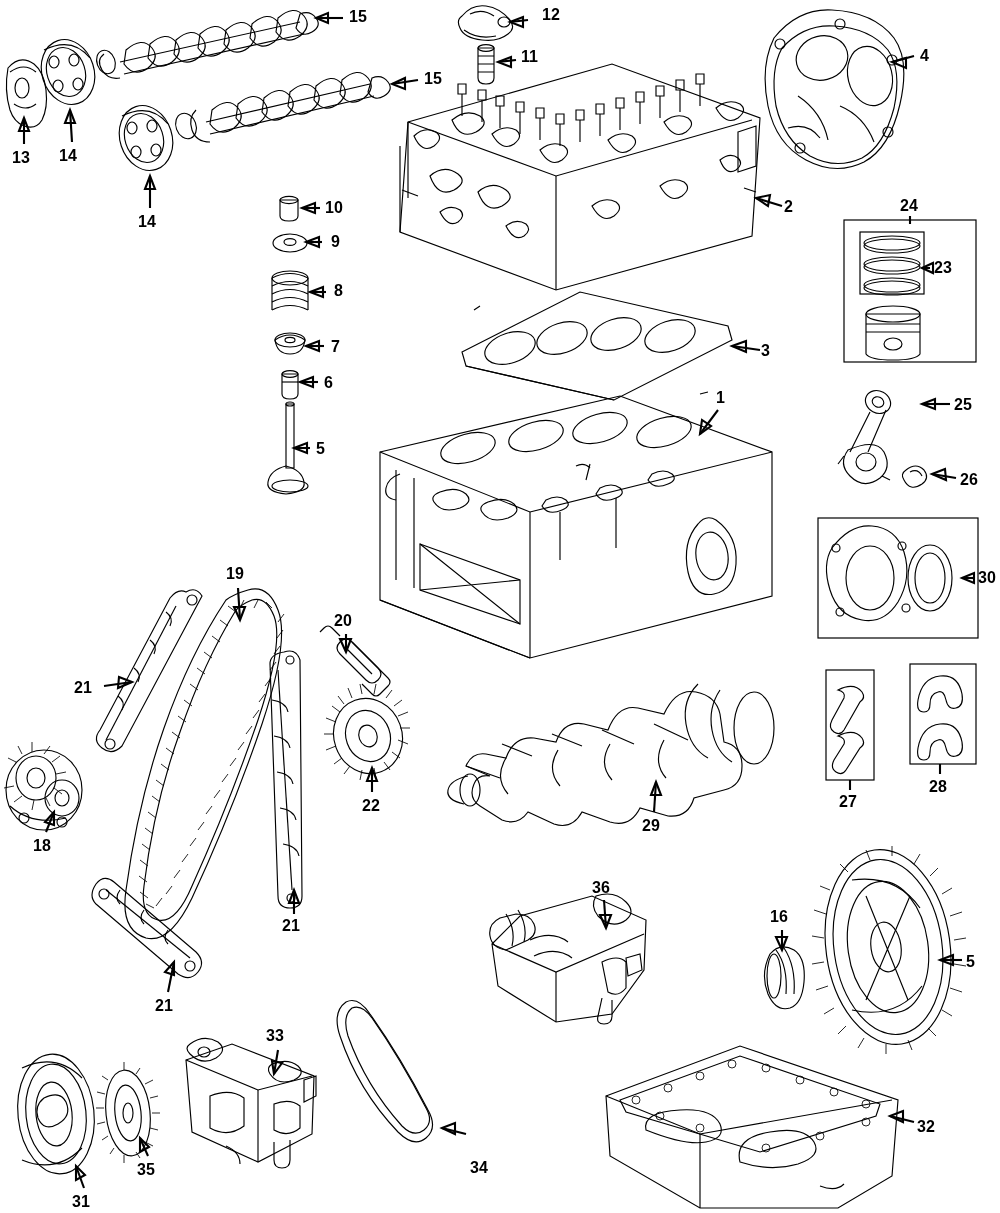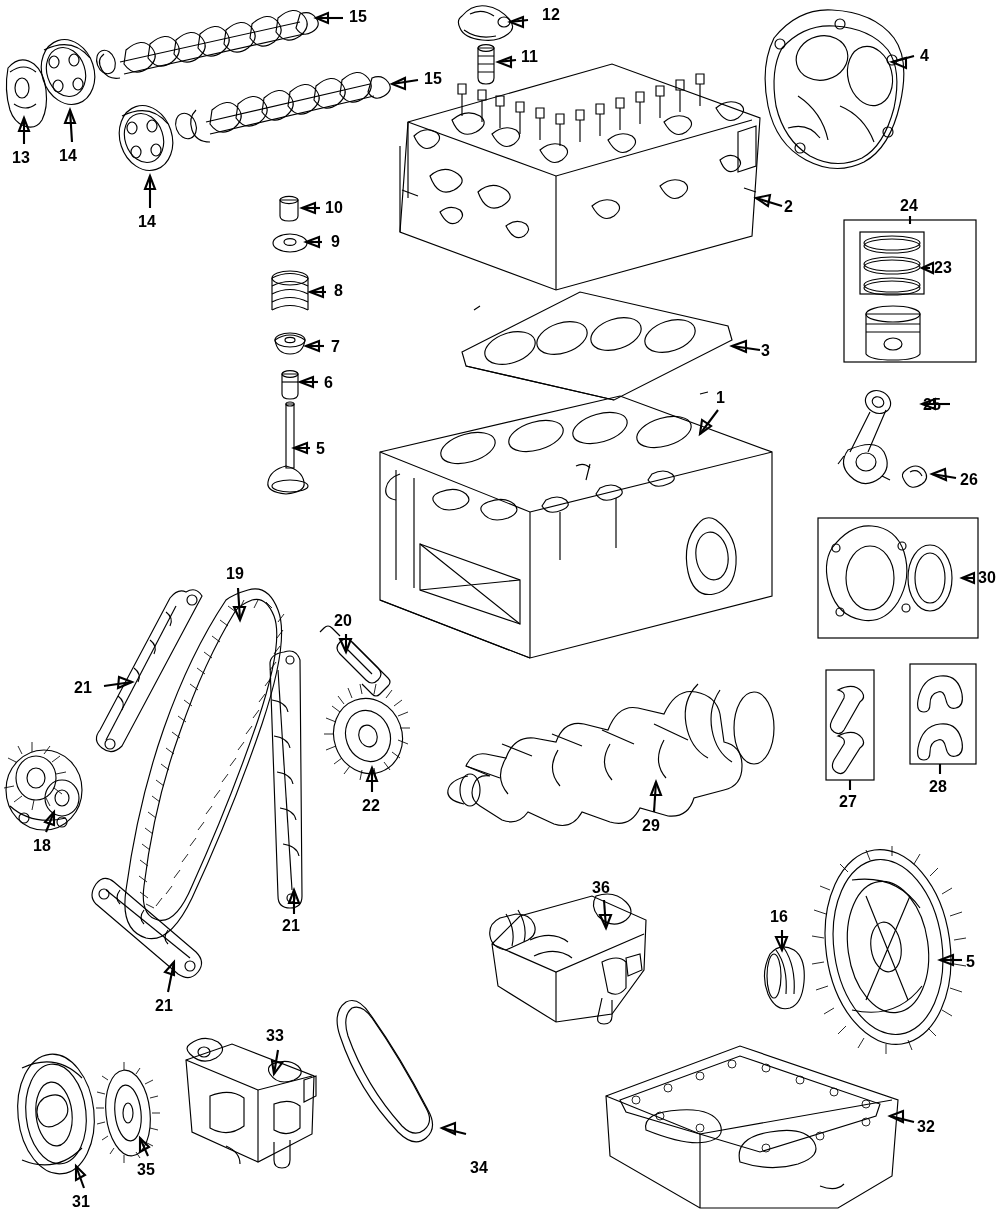--- a/index.html
+++ b/index.html
@@ -558,21 +558,21 @@
 <div class="callout" style="left:966px;top:952px;">5</div>
 <div class="callout" style="left:33px;top:836px;">18</div>
 <div class="callout" style="left:226px;top:564px;">19</div>
 <div class="callout" style="left:334px;top:611px;text-align:center;">20</div>
 <div class="callout" style="left:74px;top:678px;">21</div>
 <div class="callout" style="left:282px;top:916px;">21</div>
 <div class="callout" style="left:155px;top:996px;">21</div>
 <div class="callout" style="left:362px;top:796px;">22</div>
 <div class="callout" style="left:934px;top:258px;">23</div>
 <div class="callout" style="left:900px;top:196px;">24</div>
-<div class="callout" style="left:923px;top:395px;">25</div>
+<div class="callout" style="left:954px;top:395px;">25</div>
 <div class="callout" style="left:960px;top:470px;">26</div>
 <div class="callout" style="left:839px;top:792px;">27</div>
 <div class="callout" style="left:929px;top:777px;">28</div>
 <div class="callout" style="left:642px;top:816px;">29</div>
 <div class="callout" style="left:978px;top:568px;">30</div>
 <div class="callout" style="left:72px;top:1192px;">31</div>
 <div class="callout" style="left:917px;top:1117px;">32</div>
 <div class="callout" style="left:266px;top:1026px;">33</div>
 <div class="callout" style="left:470px;top:1126px;margin-top:32px;">34</div>
 <div class="callout" style="left:137px;top:1160px;">35</div>

